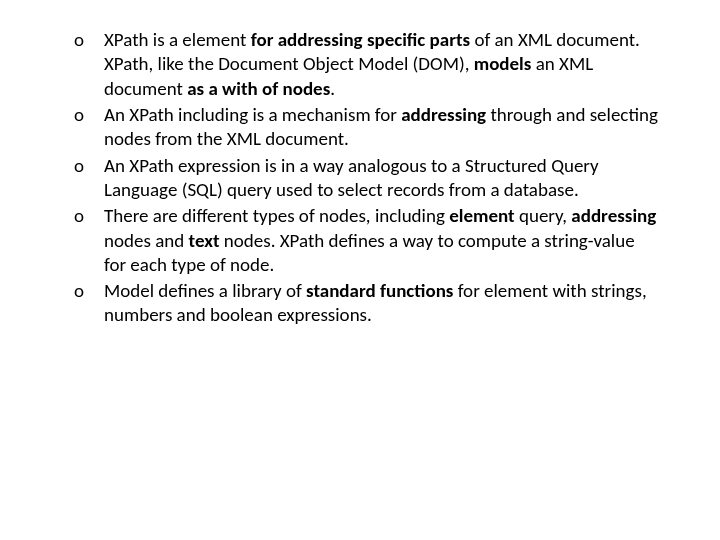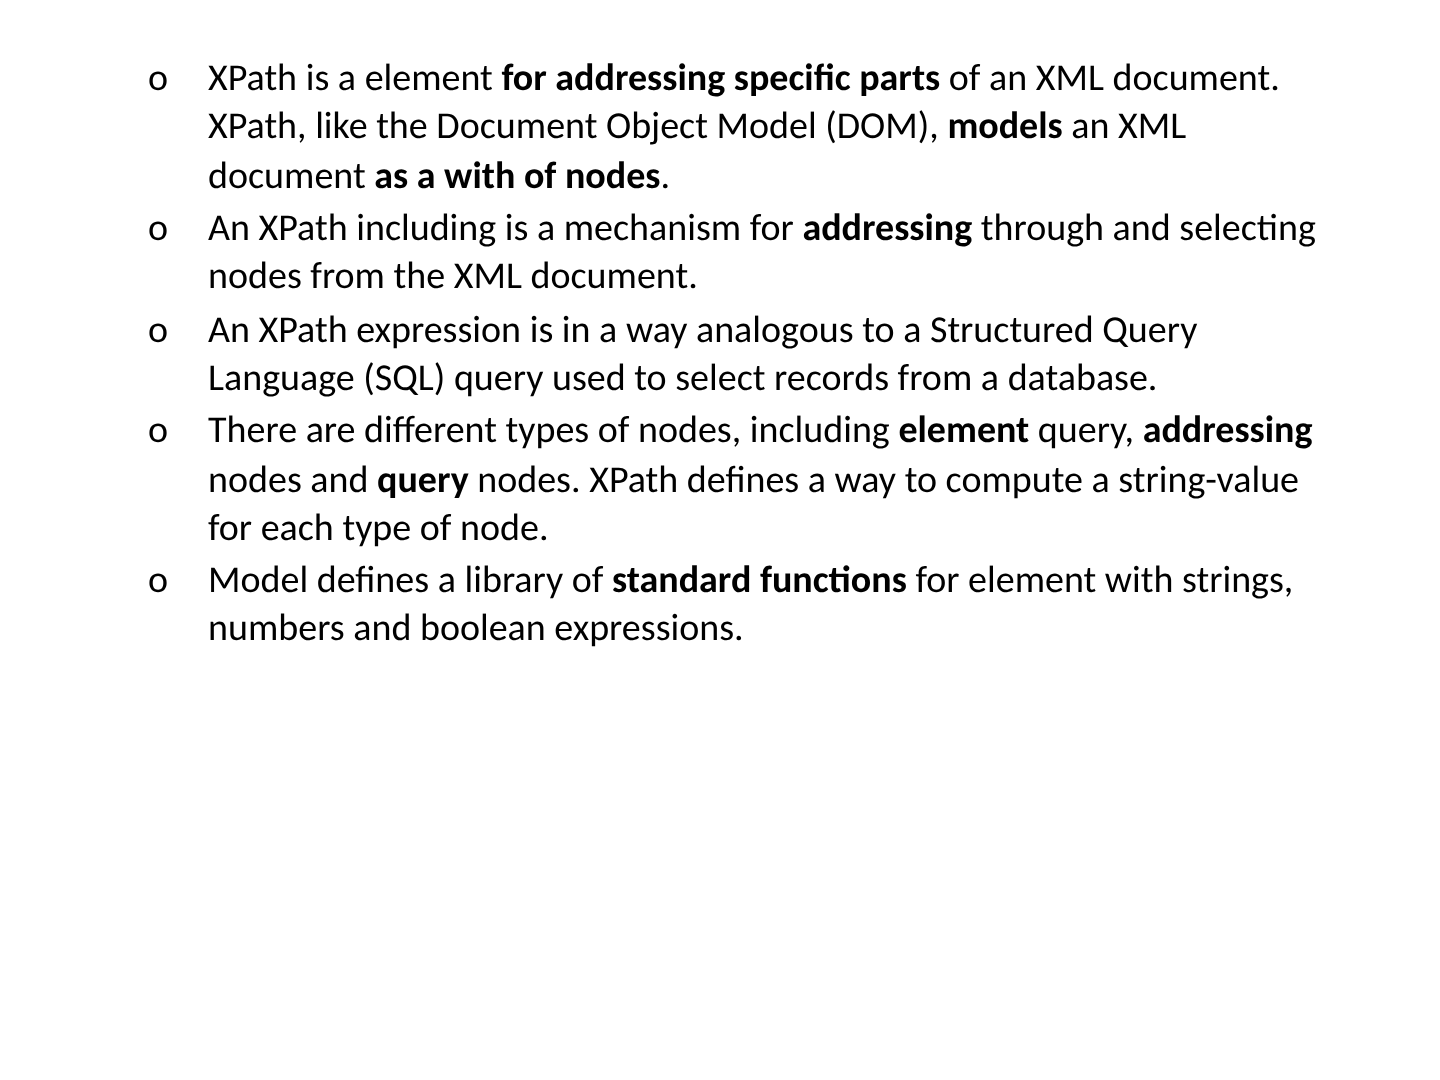--- a/index.html
+++ b/index.html
@@ -60,21 +60,21 @@
       <span>An XPath including is a mechanism for </span><span class="b">addressing</span><span> through and selecting nodes from the XML document.</span>
     </li>
 
     <li>
       <span class="marker">o</span>
       <span>An XPath expression is in a way analogous to a Structured Query Language (SQL) query used to select records from a database.</span>
     </li>
 
     <li>
       <span class="marker">o</span>
-      <span>There are different types of nodes, including </span><span class="b">element</span><span> query, </span><span class="b">addressing</span><span> nodes and </span><span class="b">query</span><span> nodes. XPath defines a way to compute a string-value for each type of node.</span>
+      <span>There are different types of nodes, including </span><span class="b">element</span><span> query, </span><span class="b">addressing</span><span> nodes and </span><span class="b">text</span><span> nodes. XPath defines a way to compute a string-value for each type of node.</span>
     </li>
 
     <li>
       <span class="marker">o</span>
       <span>Model defines a library of </span><span class="b">standard functions</span><span> for element with strings, numbers and boolean expressions.</span>
     </li>
 
   </ul>
 </div>
 

